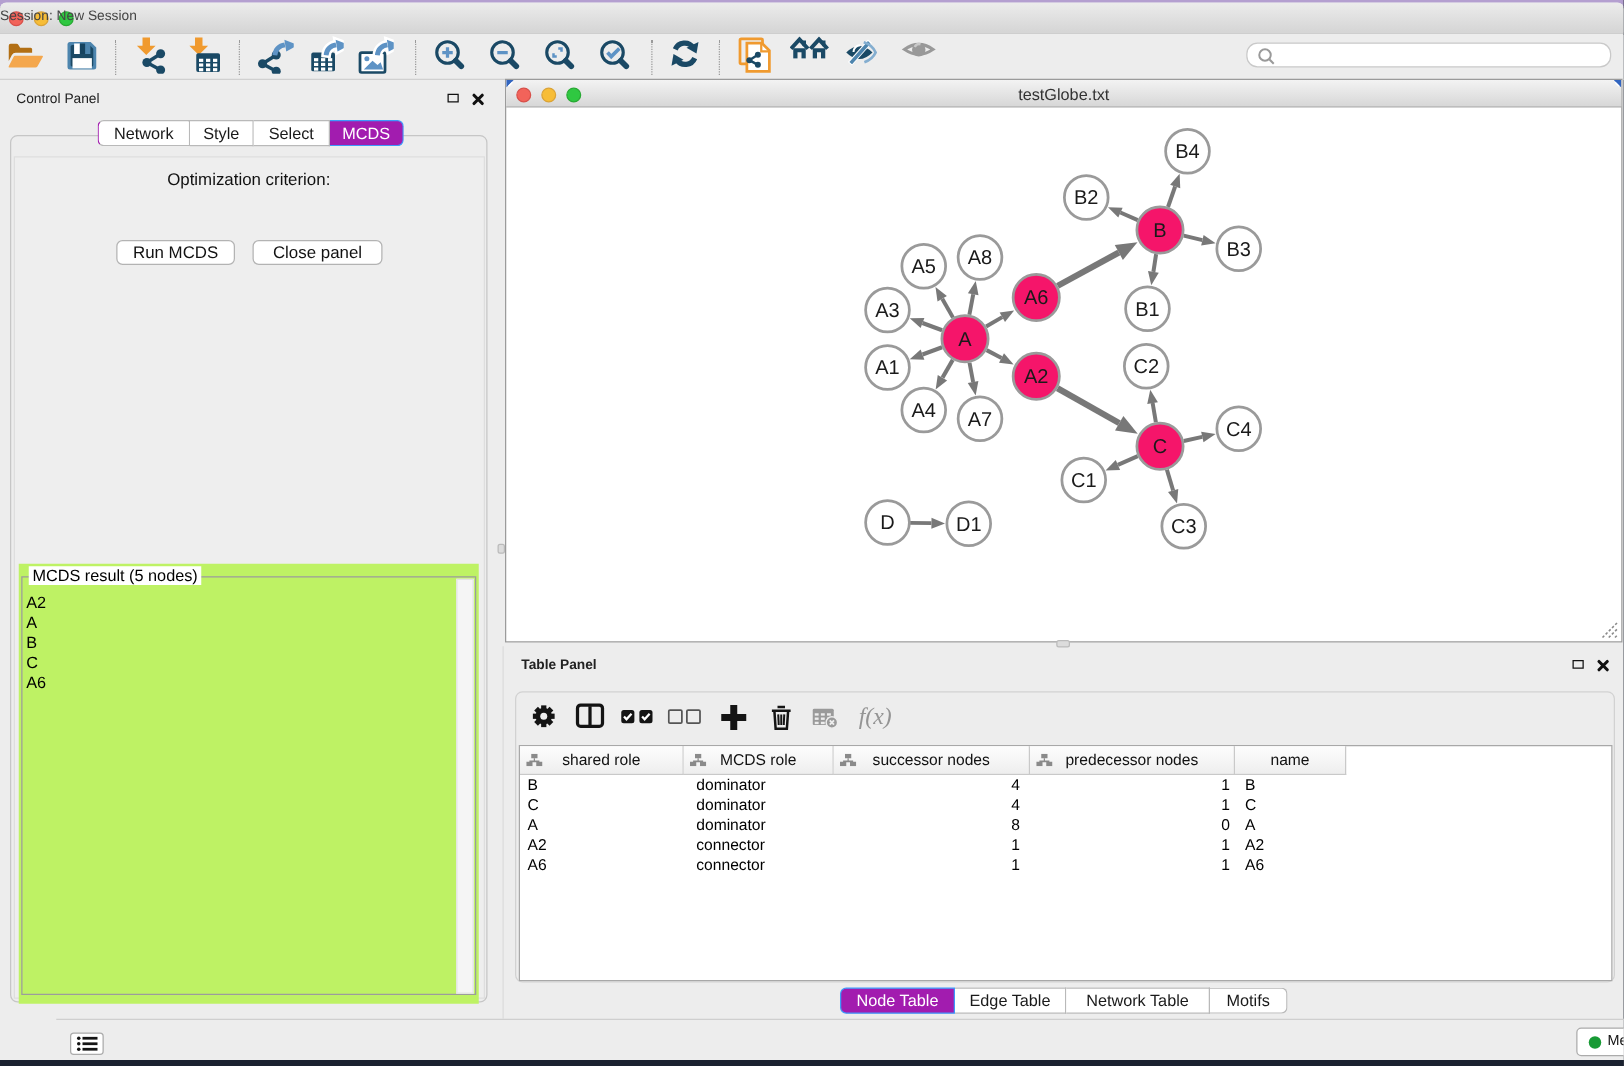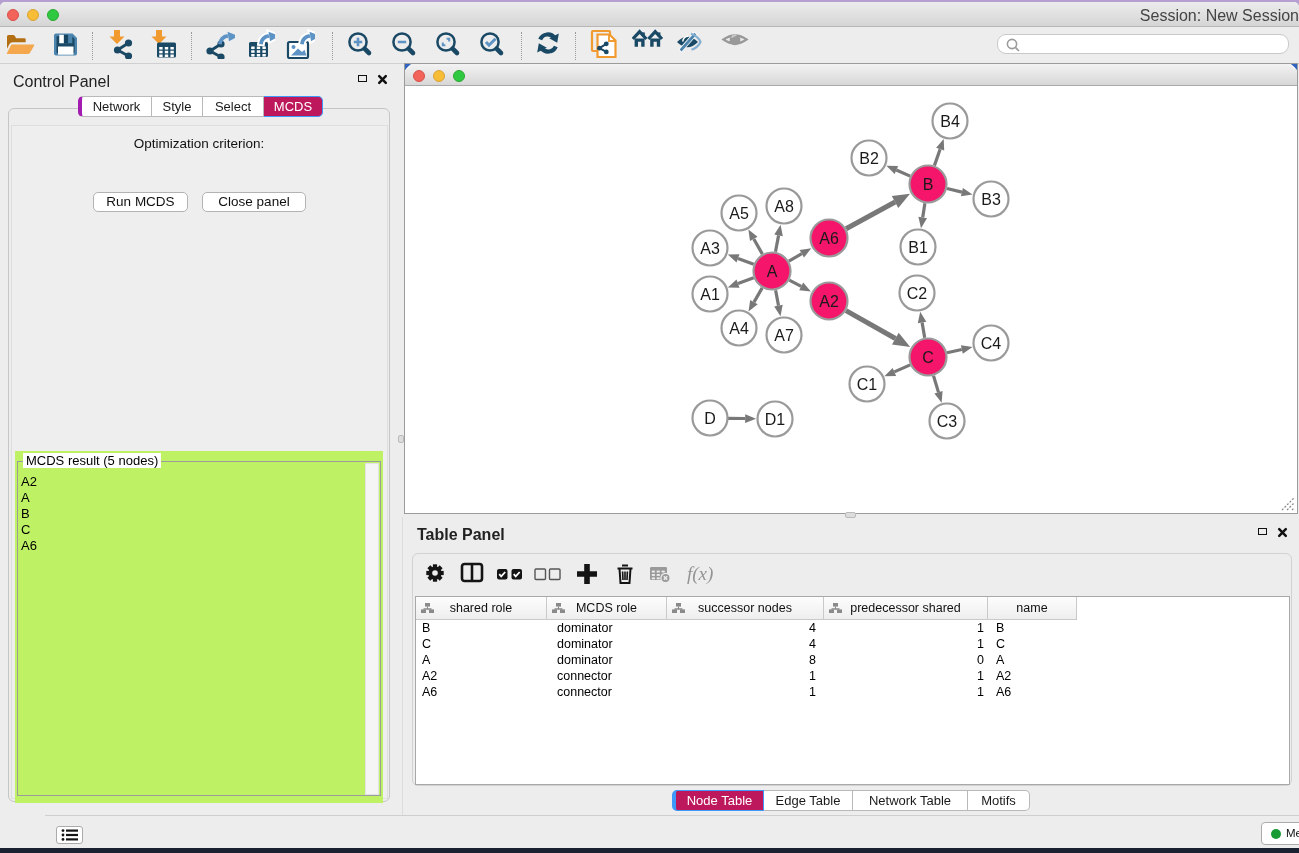--- a/index.html
+++ b/index.html
@@ -7,40 +7,40 @@
 body { font-family:"Liberation Sans", sans-serif; background:#10141f; position:relative; }
 #desktop { position:absolute; inset:0; background:#1a2130; }
 #desktop .toppurple { position:absolute; left:0; top:0; width:1299px; height:6px; background:#b49fd0; }
 #app { position:absolute; left:0; top:2px; width:1299px; height:846px; background:#ededed; border-radius:5px 5px 0 0; overflow:hidden; }
 
 #titlebar { position:absolute; left:0; top:0; width:100%; height:25px; background:linear-gradient(#ececec,#d5d5d5); border-bottom:1px solid #b7b7b7; border-radius:5px 5px 0 0; }
 .tl { position:absolute; width:12px; height:12px; border-radius:50%; top:7px; }
 #titlebar .t1 { left:7px;  background:#f2635a; border:0.5px solid #d8504a; }
 #titlebar .t2 { left:27px; background:#f7bd37; border:0.5px solid #dba336; }
 #titlebar .t3 { left:47px; background:#2fc841; border:0.5px solid #28a933; }
-#titlebar .title { position:absolute; left:0; right:0; top:5px; text-align:right; font-size:16px; color:#444; }
+#titlebar .title { position:absolute; left:0; right:0; top:5px; text-align:left; font-size:11px; color:#444; }
 
 #toolbar { position:absolute; left:0; top:26px; width:100%; height:36px; background:#ededed; border-bottom:1px solid #d0d0d0; }
 .tsep { position:absolute; top:4px; height:28px; width:0; border-left:1px dotted #9a9a9a; }
 .ticon { position:absolute; top:1px; width:30px; height:30px; }
 #searchbox { position:absolute; left:997px; top:6px; width:292px; height:20px; background:#fff; border:1px solid #c9c9c9; border-radius:9px; }
 
 #main { position:absolute; left:0; top:61px; width:1299px; height:752px; }
 #statusbar { position:absolute; left:0; top:813px; width:1299px; height:33px; border-top:1px solid #cfcfcf; background:#ededed;margin-left:45px; }
-.paneltitle { font-size:16px; color:#222; }
+.paneltitle { font-size:11px; color:#222; }
 .wbtn-sq { position:absolute; width:9px; height:7px; border:1.5px solid #111; }
 
 #cp-title { position:absolute; left:13px; top:10px; }
 #cp-outer { position:absolute; left:8px; top:45px; width:382px; height:694px; border:1px solid #c6c6c6; border-radius:6px; }
 #cp-inner { position:absolute; left:11px; top:62px; width:377px; height:674px; border:1px solid #dedede; background:#eee; }
 .tabrow { position:absolute; display:flex; }
 .tab { box-sizing:border-box; height:21px; background:#fff; border:1px solid #b9b9b9; border-left:none; font-size:13px; color:#1a1a1a; text-align:center; line-height:20px; padding:0 12px; }
-.tab.first { border-left:4px solid #a21caf; border-radius:5px 0 0 5px; }
+.tab.first { border-left:1px solid #a21caf; border-radius:5px 0 0 5px; }
 .tab.last { border-radius:0 5px 5px 0; }
-.tab.sel { background:#be185d; border-color:#3e99fb; color:#fff; }
+.tab.sel { background:#a21caf; border-color:#3e99fb; color:#fff; }
 #cp-tabs { left:78px; top:33px; }
 #cp-tabs .tab:nth-child(1){width:74px;padding:0}
 #cp-tabs .tab:nth-child(2){width:51px;padding:0}
 #cp-tabs .tab:nth-child(3){width:61px;padding:0}
 #cp-tabs .tab:nth-child(4){width:59px;padding:0}
 .tabrow2 .tab:nth-child(1){width:92px;padding:0}
 .tabrow2 .tab:nth-child(2){width:89px;padding:0}
 .tabrow2 .tab:nth-child(3){width:115px;padding:0}
 .tabrow2 .tab:nth-child(4){width:62px;padding:0}
 #opt-label { position:absolute; left:43px; top:73px; width:312px; text-align:center; font-size:13.5px; color:#111; }
@@ -253,20 +253,21 @@
             <div id="mcds-legend">MCDS result (5 nodes)</div>
             <div id="mcds-list">A2<br>A<br>B<br>C<br>A6</div>
             <div id="mcds-scroll"></div>
           </div>
         </div>
     <div id="netwin">
       <div id="net-titlebar">
         <div class="tl t1"></div>
             <div class="tl t2"></div>
             <div class="tl t3"></div>
+        <div class="title">testGlobe.txt</div>
       </div>
       <svg width="892" height="427" viewBox="0 0 892 427" style="position:absolute;left:0;top:23px" font-family="Liberation Sans, sans-serif">
             <line x1="348.7" y1="190.8" x2="333.0" y2="196.6" stroke="#787878" stroke-width="3.2"></line>
 <path d="M322.8 200.4 L331.5 192.6 L334.5 200.7 Z" fill="#787878"></path>
 <line x1="348.7" y1="177.2" x2="333.0" y2="171.4" stroke="#787878" stroke-width="3.2"></line>
 <path d="M322.8 167.6 L334.5 167.3 L331.5 175.4 Z" fill="#787878"></path>
 <line x1="357.2" y1="200.9" x2="349.0" y2="215.1" stroke="#787878" stroke-width="3.2"></line>
 <path d="M343.5 224.6 L345.2 213.0 L352.7 217.3 Z" fill="#787878"></path>
 <line x1="357.4" y1="167.1" x2="348.8" y2="152.0" stroke="#787878" stroke-width="3.2"></line>
 <path d="M343.4 142.5 L352.5 149.8 L345.0 154.1 Z" fill="#787878"></path>
@@ -451,21 +452,21 @@
           </div>
           <div class="th" style="left:408px;width:164px">
             <svg width="13" height="10" viewBox="0 0 13 10" style="position:absolute;left:5px;top:6px">
               <g fill="#8a8a8a">
                 <rect x="4" y="0" width="5" height="3.6"></rect>
                 <rect x="0" y="6.4" width="5" height="3.6"></rect>
                 <rect x="8" y="6.4" width="5" height="3.6"></rect>
                 <path d="M6 3.6 v1.7 h-3.5 v1.5 h8 v-1.5 h-3.5 v-1.7 Z"></path>
               </g>
             </svg>
-            <div class="lbl">predecessor shared</div>
+            <div class="lbl">predecessor nodes</div>
           </div>
           <div class="th" style="left:572px;width:89px">
             <div class="lbl">name</div>
           </div>
           <div class="trow" style="left:6px;top:23px">B</div>
           <div class="trow" style="left:141px;top:23px">dominator</div>
           <div class="trow" style="left:251px;top:23px;width:149px;text-align:right">4</div>
           <div class="trow" style="left:408px;top:23px;width:160px;text-align:right">1</div>
           <div class="trow" style="left:580px;top:23px">B</div>
           <div class="trow" style="left:6px;top:39px">C</div>

